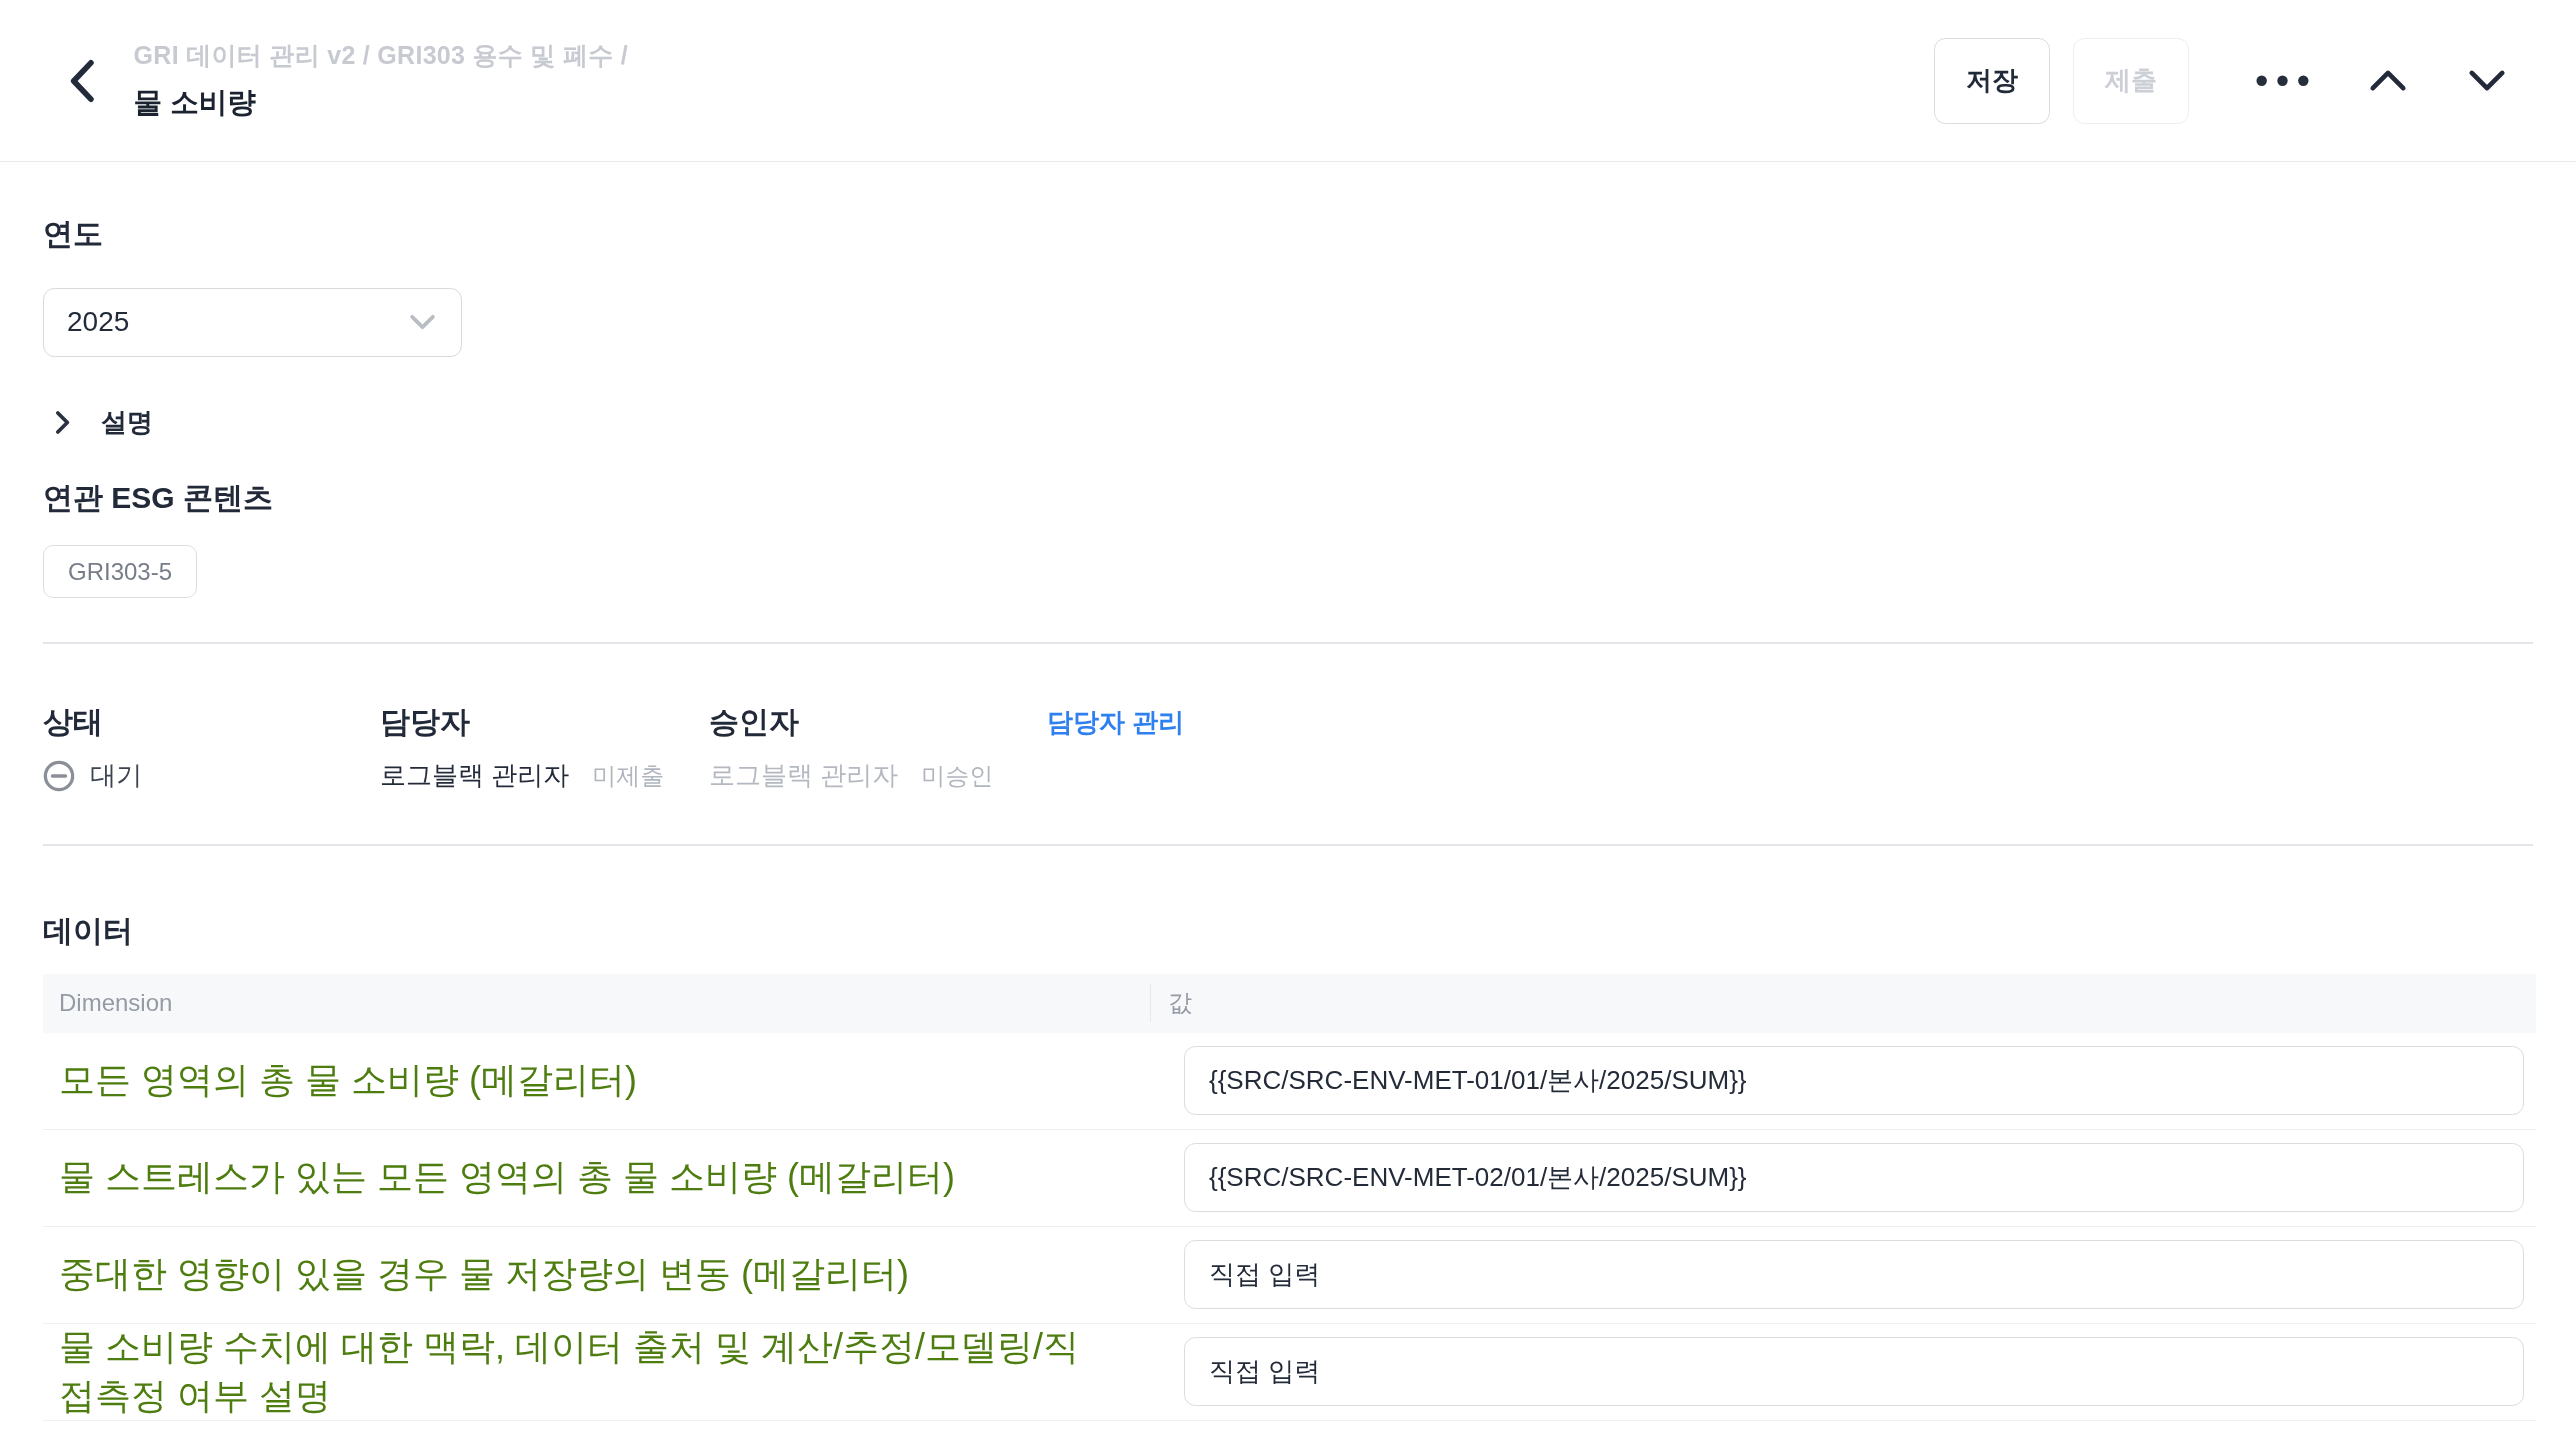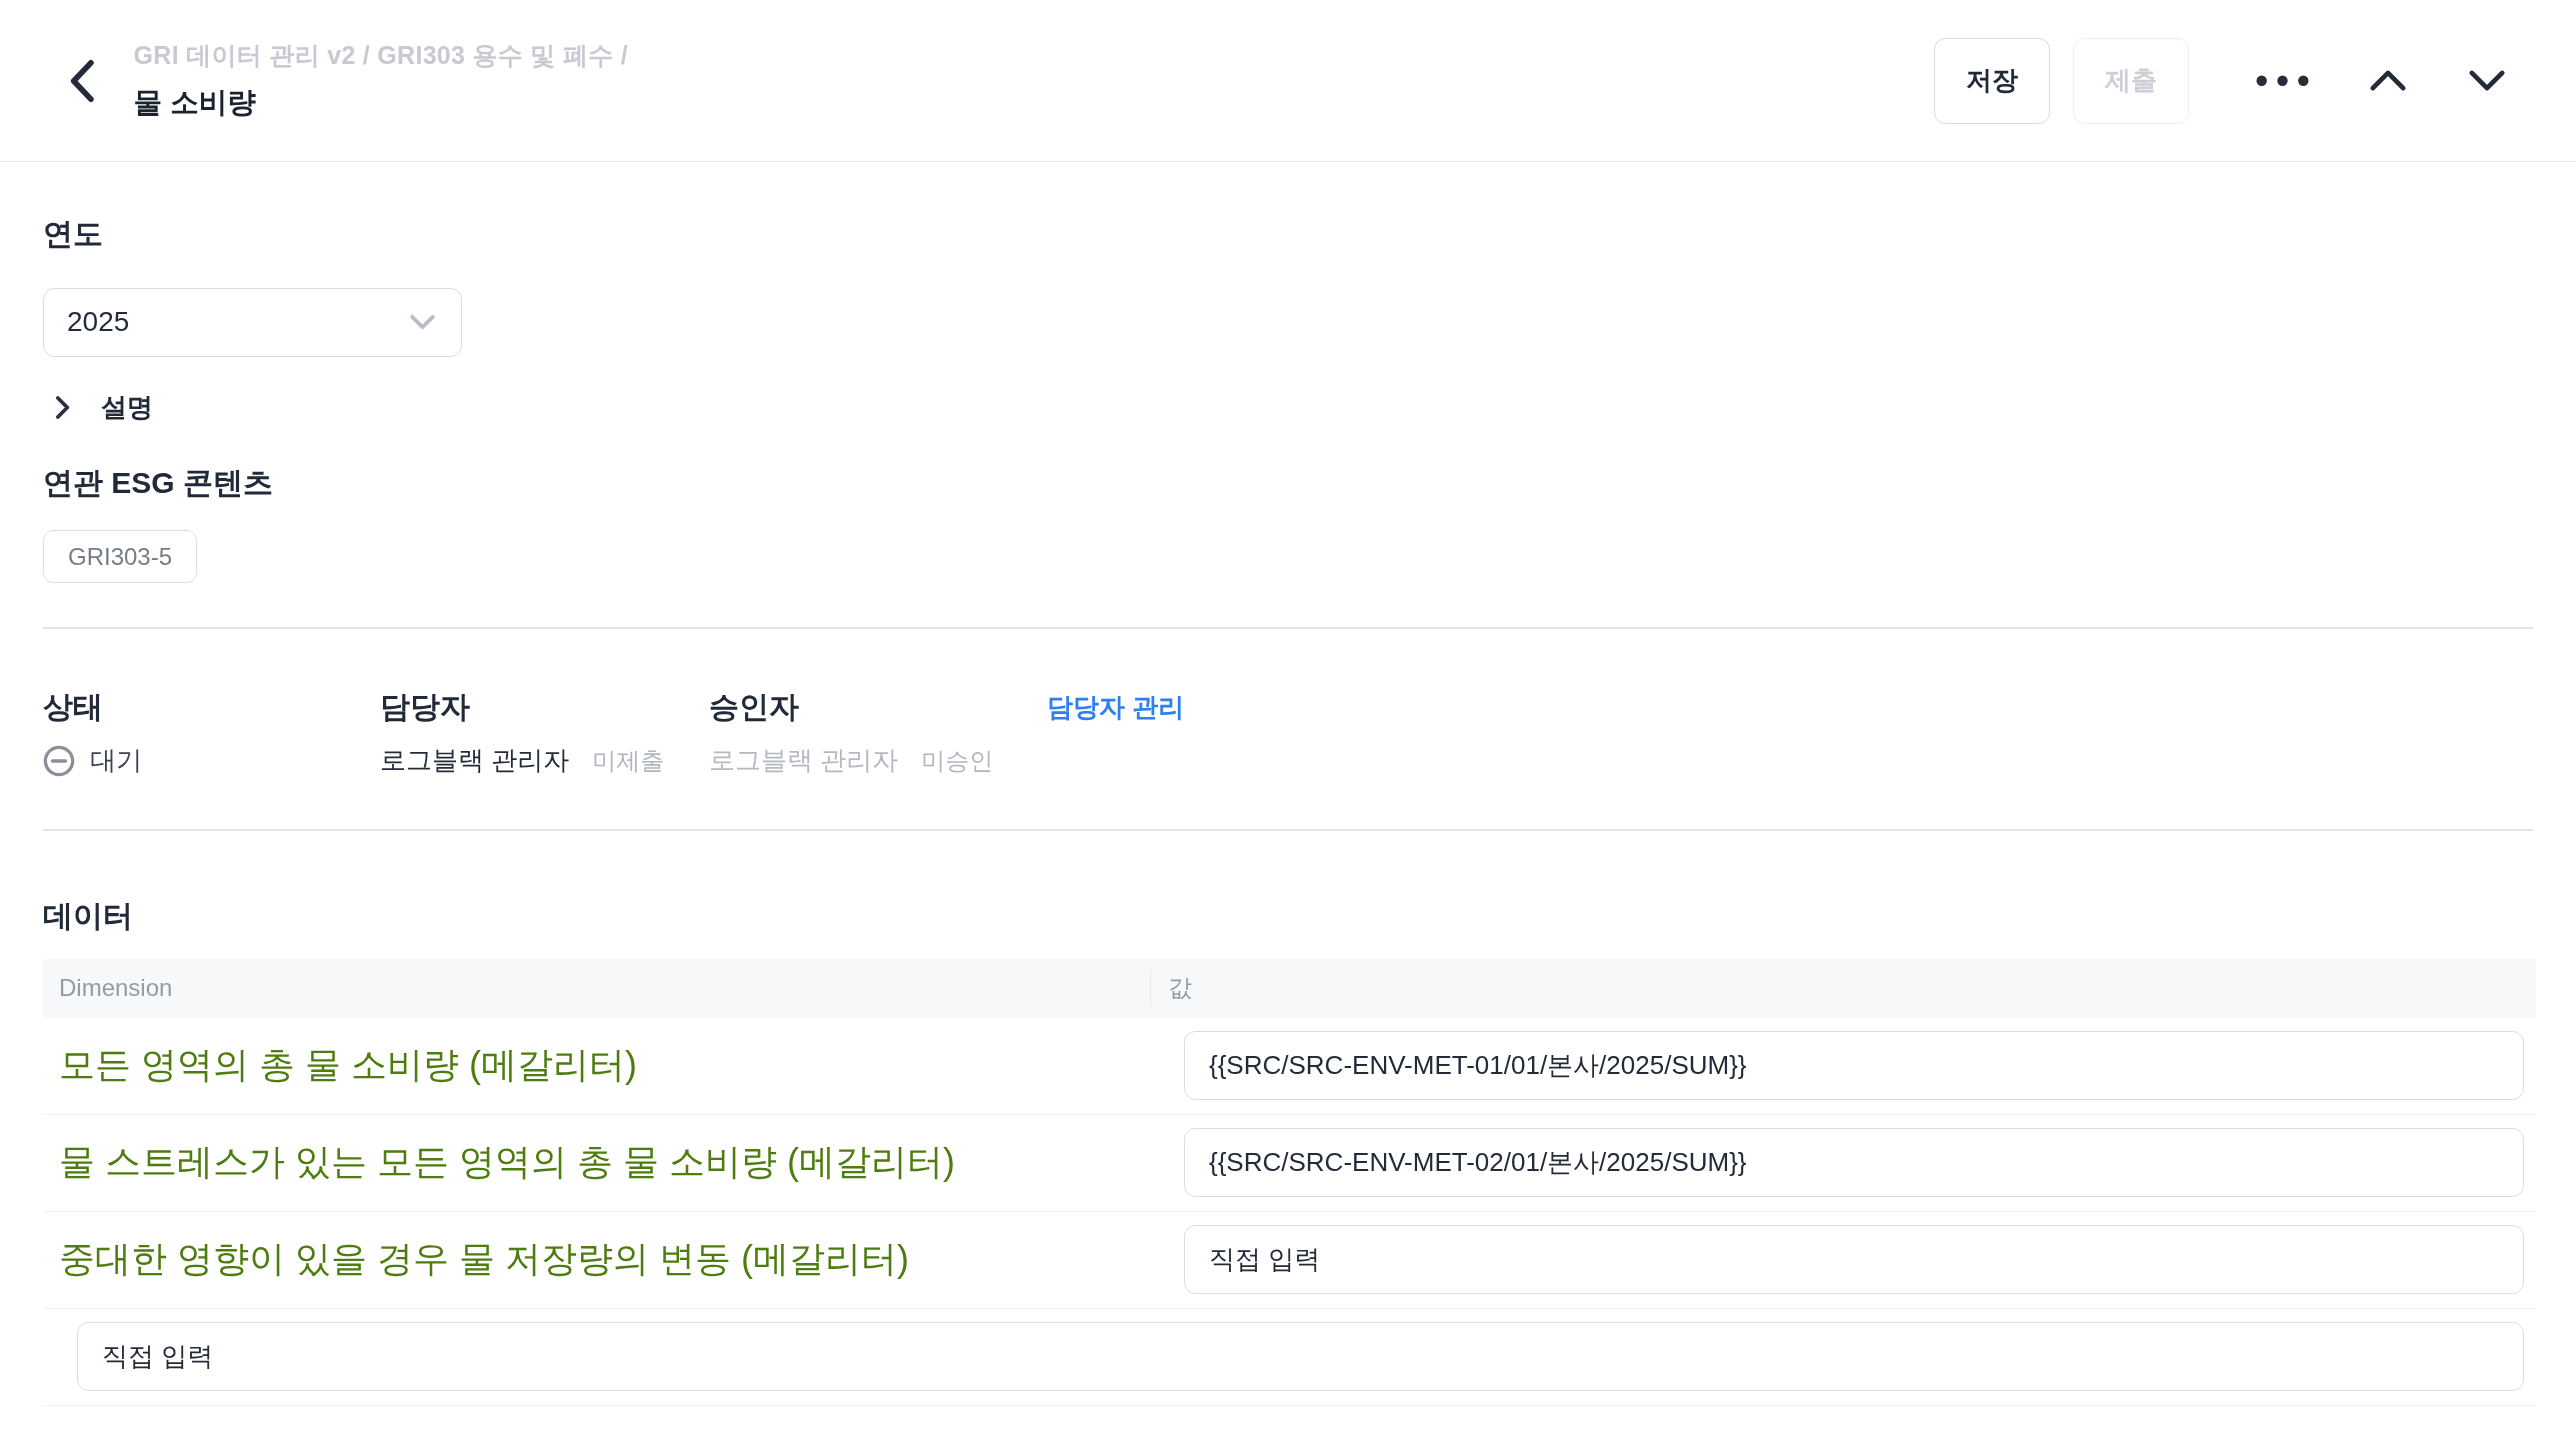--- a/index.html
+++ b/index.html
@@ -37,21 +37,21 @@
   
   .main { padding:0 43px; }
   .section-label { font-size:30px; font-weight:700; color:#222a39; line-height:30.5px; }
   .year-label { margin-top:57px; }
   .year-select {
     margin-top:38px; width:419px; height:69px; border:1.9px solid #d8dade; border-radius:11.4px;
     display:flex; align-items:center; justify-content:space-between;
     padding:0 25px 0 23px; cursor:pointer; background:#fff;
   }
   .year-value { font-size:28px; color:#232b3a; }
-  .desc-row { margin-top:33px; display:flex; align-items:center; padding-left:12.4px; cursor:pointer; }
+  .desc-row { margin-top:48px; display:flex; align-items:center; padding-left:12.4px; cursor:pointer; }
   .desc-label { margin-left:30.5px; font-size:26px; font-weight:700; color:#222a39; }
   .related-label { margin-top:43px; }
   .chip-row { margin-top:32px; }
   .chip {
     display:inline-flex; align-items:center; height:53px; padding:0 24px;
     border:1.9px solid #dcdee2; border-radius:10px; font-size:24px; color:#767d88; background:#fff;
   }
   .divider { margin-top:44px; height:1.9px; background:#e4e6e9; }
   .divider-2 { margin-top:51px; }
   
@@ -201,20 +201,21 @@
           <input class="value-input" type="text" value="{{SRC/SRC-ENV-MET-02/01/본사/2025/SUM}}" style="">
         </div>
       </div>
       <div class="trow">
         <div class="td-dim">중대한 영향이 있을 경우 물 저장량의 변동 (메갈리터)</div>
         <div class="td-val">
           <input class="value-input" type="text" value="직접 입력" style="">
         </div>
       </div>
       <div class="trow">
+        <div class="td-dim">물 소비량 수치에 대한 맥락, 데이터 출처 및 계산/추정/모델링/직접측정 여부 설명</div>
         <div class="td-val">
           <input class="value-input" type="text" value="직접 입력" style="">
         </div>
       </div>
     </div>
 
   </main>
 </div>
 
 

